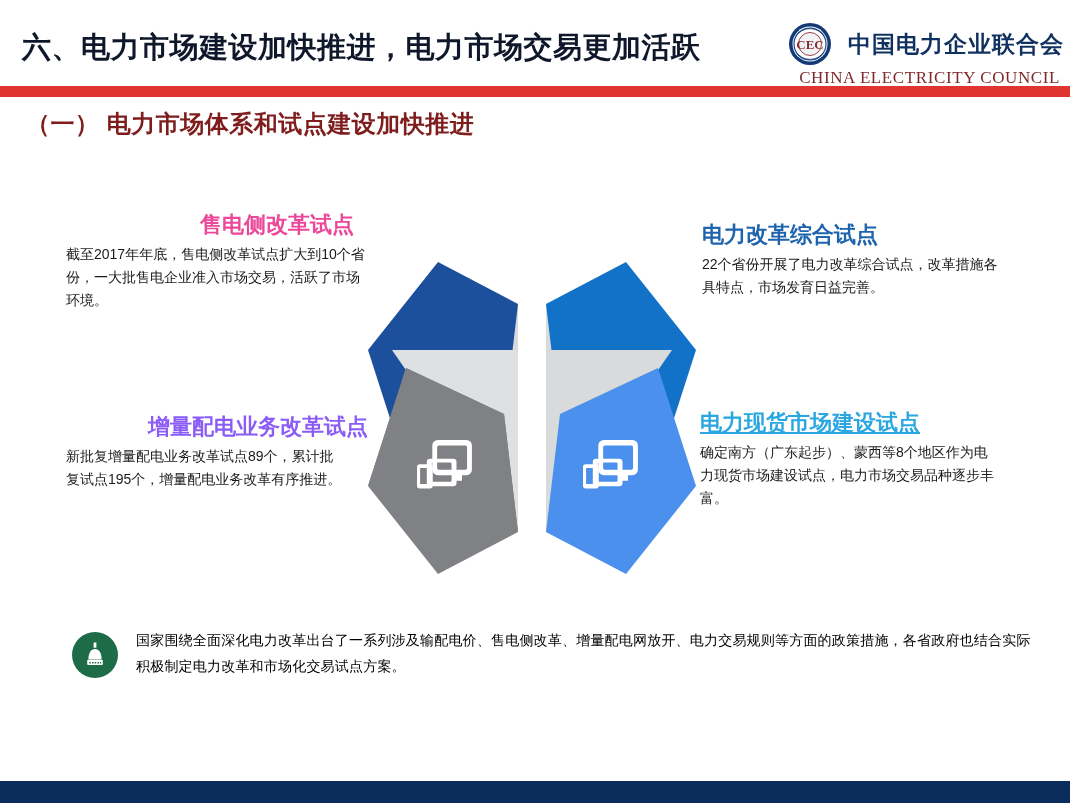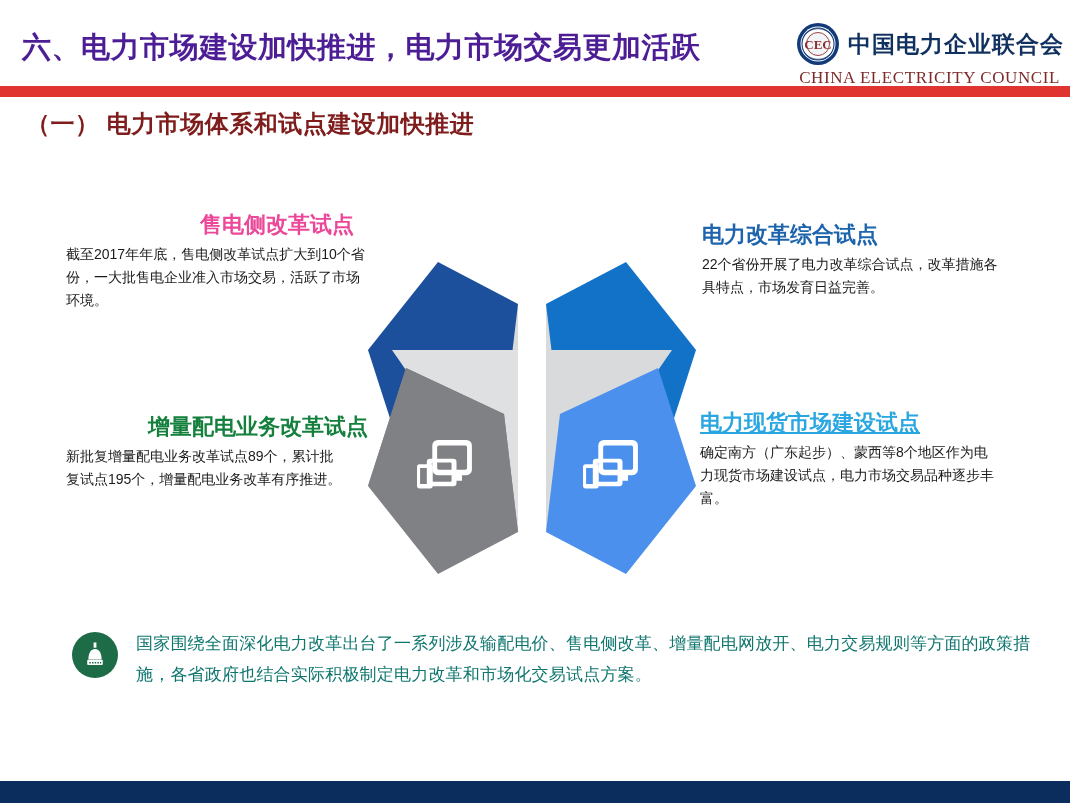--- a/index.html
+++ b/index.html
@@ -19,38 +19,38 @@
     overflow: hidden;
   }
 
   
   .slide-title {
     position: absolute;
     left: 22px;
     top: 28px;
     font-size: 29px;
     font-weight: bold;
-    color: #4c1d95;
+    color: #0f172a;
     letter-spacing: 0.5px;
     white-space: nowrap;
   }
   .logo-block {
     position: absolute;
     right: 6px;
     top: 22px;
     width: 252px;
     height: 60px;
     display: flex;
     flex-direction: column;
     align-items: flex-end;
   }
   .logo-row {
     display: flex;
     align-items: center;
-    gap: 8px;
+    gap: 16px;
   }
   .logo-mark {
     width: 44px;
     height: 44px;
     flex: 0 0 44px;
     position: relative;
   }
   .logo-cn {
     font-size: 23px;
     font-weight: bold;
@@ -113,21 +113,21 @@
     margin-top: 6px;
   }
 
   #q-tl { left: 66px; top: 212px; width: 300px; text-align: left; }
   #q-tl .qhead { color: #ec4899; text-align: right; padding-right: 12px; }
 
   #q-tr { left: 702px; top: 222px; width: 300px; }
   #q-tr .qhead { color: #1d64ad; }
 
   #q-bl { left: 66px; top: 414px; width: 308px; }
-  #q-bl .qhead { color: #15803d; text-align: right; padding-right: 6px; }
+  #q-bl .qhead { color: #8b5cf6; text-align: right; padding-right: 6px; }
   #q-bl .qbody { width: 278px; }
 
   #q-br { left: 700px; top: 410px; width: 300px; }
   #q-br .qhead { color: #2aa6e0; text-decoration: underline; }
 
   
   .note {
     position: absolute;
     left: 72px;
     top: 628px;
@@ -140,22 +140,22 @@
     flex: 0 0 46px;
     width: 46px;
     height: 46px;
     border-radius: 50%;
     background: #1d6b47;
     position: relative;
     margin-top: 4px;
   }
   .note-icon svg { position: absolute; left: 9px; top: 9px; }
   .note-text {
-    font-size: 17px;
-    color: #0f766e;
+    font-size: 14px;
+    color: #000000;
     line-height: 1.85;
     letter-spacing: 0.2px;
   }
 
   
   .bottom-bar {
     position: absolute;
     left: 0;
     bottom: 0;
     width: 1070px;

